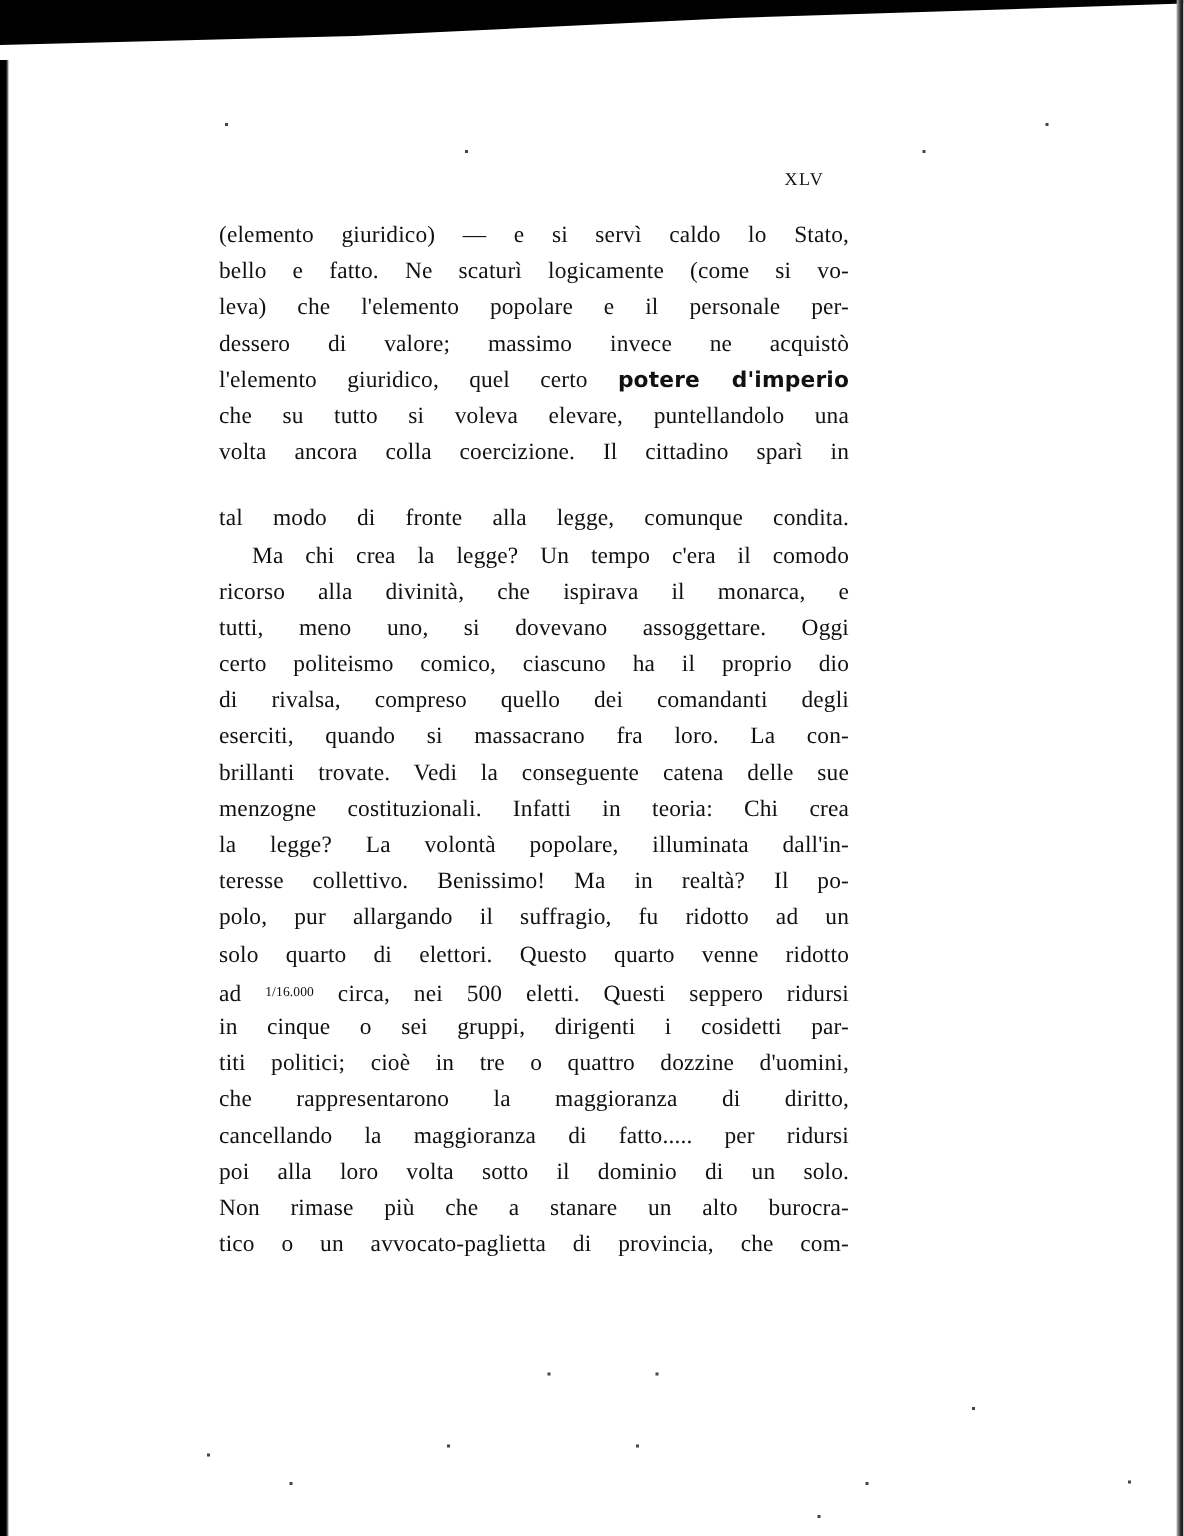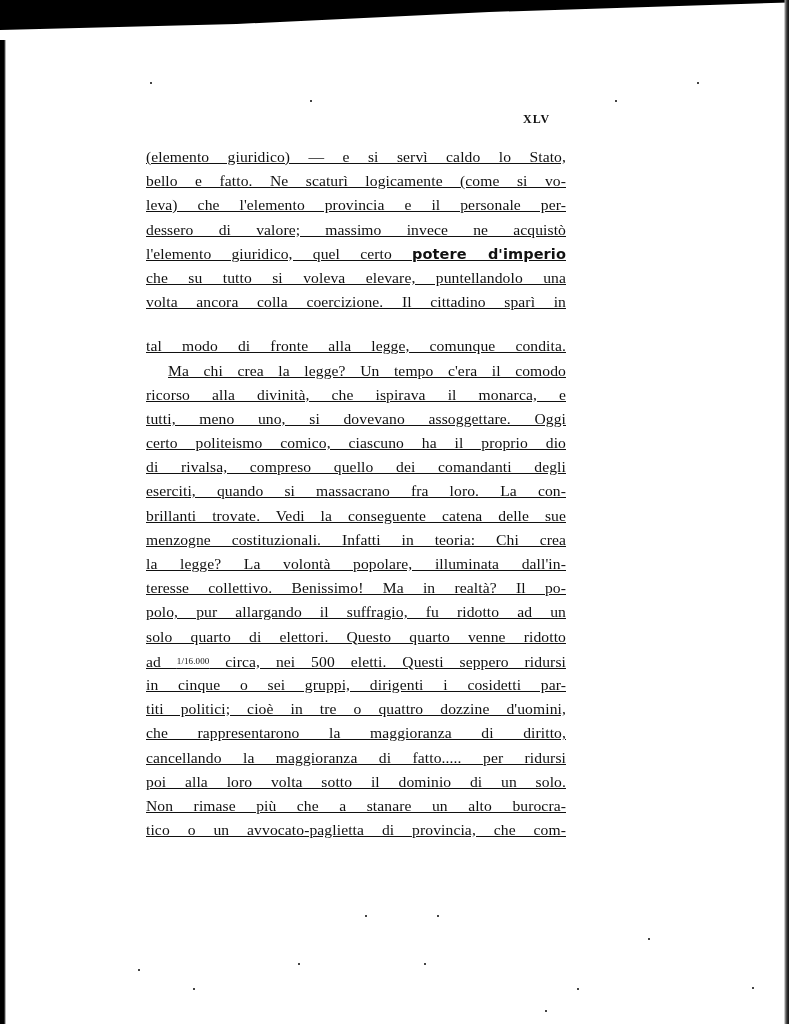--- a/index.html
+++ b/index.html
@@ -34,28 +34,27 @@
       width: 5px; height: 1024px;
       background: linear-gradient(to left, #111 0, #333 2px, #999 4px, transparent 5px);
     }
     .page-number {
       position: absolute;
       left: 523px;
       top: 112px;
       font-size: 12px;
       letter-spacing: 1px;
       font-family: "Liberation Serif", serif;
-      font-weight: bold;
+      font-weight: normal;
     }
     .text-block {
       position: absolute;
       left: 146px;
       top: 145px;
       width: 420px;
-      text-decoration: underline;
     }
     .line {
       height: 24.2px;
       line-height: 24.2px;
       font-size: 15.6px;
       text-align: justify;
       text-align-last: justify;
       white-space: nowrap;
       letter-spacing: 0.1px;
       font-family: "Liberation Serif", serif;
@@ -90,21 +89,21 @@
 <div class="scan-left-edge"></div>
 <div class="scan-right-edge"></div>
 
 <div class="page-number">XLV</div>
 
 <div class="text-block">
 
   <div>
     <div class="line">(elemento giuridico) — e si servì caldo lo Stato,</div>
     <div class="line">bello e fatto. Ne scaturì logicamente (come si vo-</div>
-    <div class="line">leva) che l'elemento provincia e il personale per-</div>
+    <div class="line">leva) che l'elemento popolare e il personale per-</div>
     <div class="line">dessero di valore; massimo invece ne acquistò</div>
     <div class="line"><span>l'elemento giuridico, quel certo </span><span class="bold">potere d'imperio</span><span></span></div>
     <div class="line">che su tutto si voleva elevare, puntellandolo una</div>
     <div class="line">volta ancora colla coercizione. Il cittadino sparì in</div>
     <div class="line last">tal modo di fronte alla legge, comunque condita.</div>
   </div>
 
   <div>
     <div class="line indent">Ma chi crea la legge? Un tempo c'era il comodo</div>
     <div class="line">ricorso alla divinità, che ispirava il monarca, e</div>

